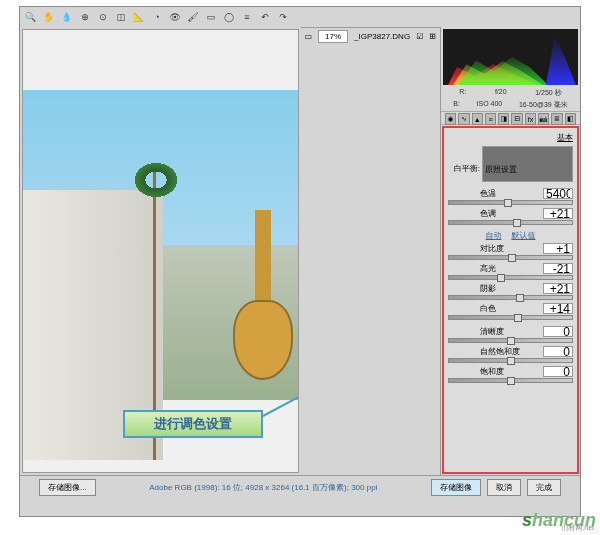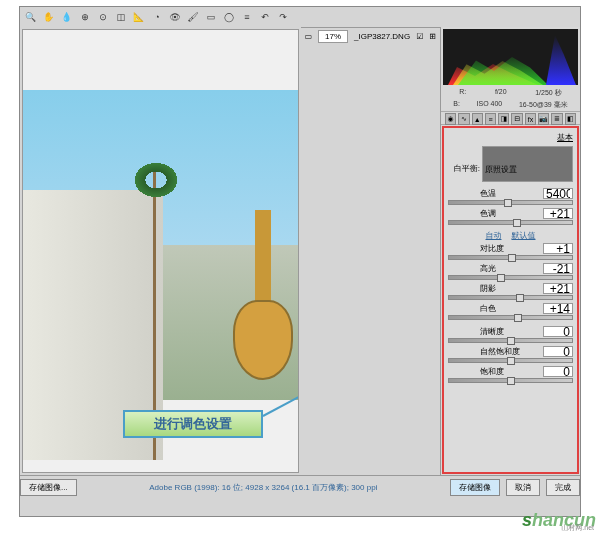--- a/index.html
+++ b/index.html
@@ -40,21 +40,21 @@
 .row-label { width: 32px; font-size: 8px; text-align: right; margin-top: 8px; }
 .row-select { flex: 1; border: 1px solid #999; background: #737373; font-size: 8px; padding: 17px 2px; height: 12px; }
 .slider-row { padding: 0 2px; margin-bottom: 3px; }
 .slider-top { display: flex; justify-content: space-between; align-items: center; margin-left: 32px; }
 .slider-label { font-size: 8px; }
 .slider-val { width: 30px; border: 1px solid #999; background: #fff; font-size: 12px; text-align: right; padding: 0 2px; height: 11px; }
 .slider-track { height: 5px; background: linear-gradient(to right, #999, #ccc); position: relative; margin-top: 1px; border: 1px solid #888; }
 .slider-thumb { position: absolute; top: -2px; width: 8px; height: 8px; background: #ddd; border: 1px solid #666; transform: translateX(-50%); }
 .auto-row { display: flex; justify-content: center; gap: 10px; padding: 2px; font-size: 8px; }
 .auto-link { color: #336699; text-decoration: underline; }
-.bottom-bar { height: 24px; border-top: 1px solid #999; display: flex; align-items: center; padding: 0 0; gap: 6px; font-size: 8px; }
+.bottom-bar { height: 24px; border-top: 1px solid #999; display: flex; align-items: center; padding: 0 19px; gap: 6px; font-size: 8px; }
 .btn { border: 1px solid #888; background: #e8e8e8; padding: 2px 8px; font-size: 8px; cursor: pointer; }
 .btn-primary { background: #d0e8f8; }
 .bottom-link { color: #336699; flex: 1; text-align: center; }
 .watermark { position: absolute; right: 4px; bottom: 4px; font-size: 18px; font-style: italic; font-weight: bold; }
 .wm-s { color: #3a8a3a; }
 .wm-rest { color: #7ab87a; }
 .wm-sub { font-size: 7px; color: #888; position: absolute; right: 6px; bottom: 2px; }
 .toolbar-icons-right { height: 14px; display: flex; gap: 2px; padding: 1px 4px; border-top: 1px solid #aaa; border-bottom: 1px solid #aaa;}
 </style>
 </head>

